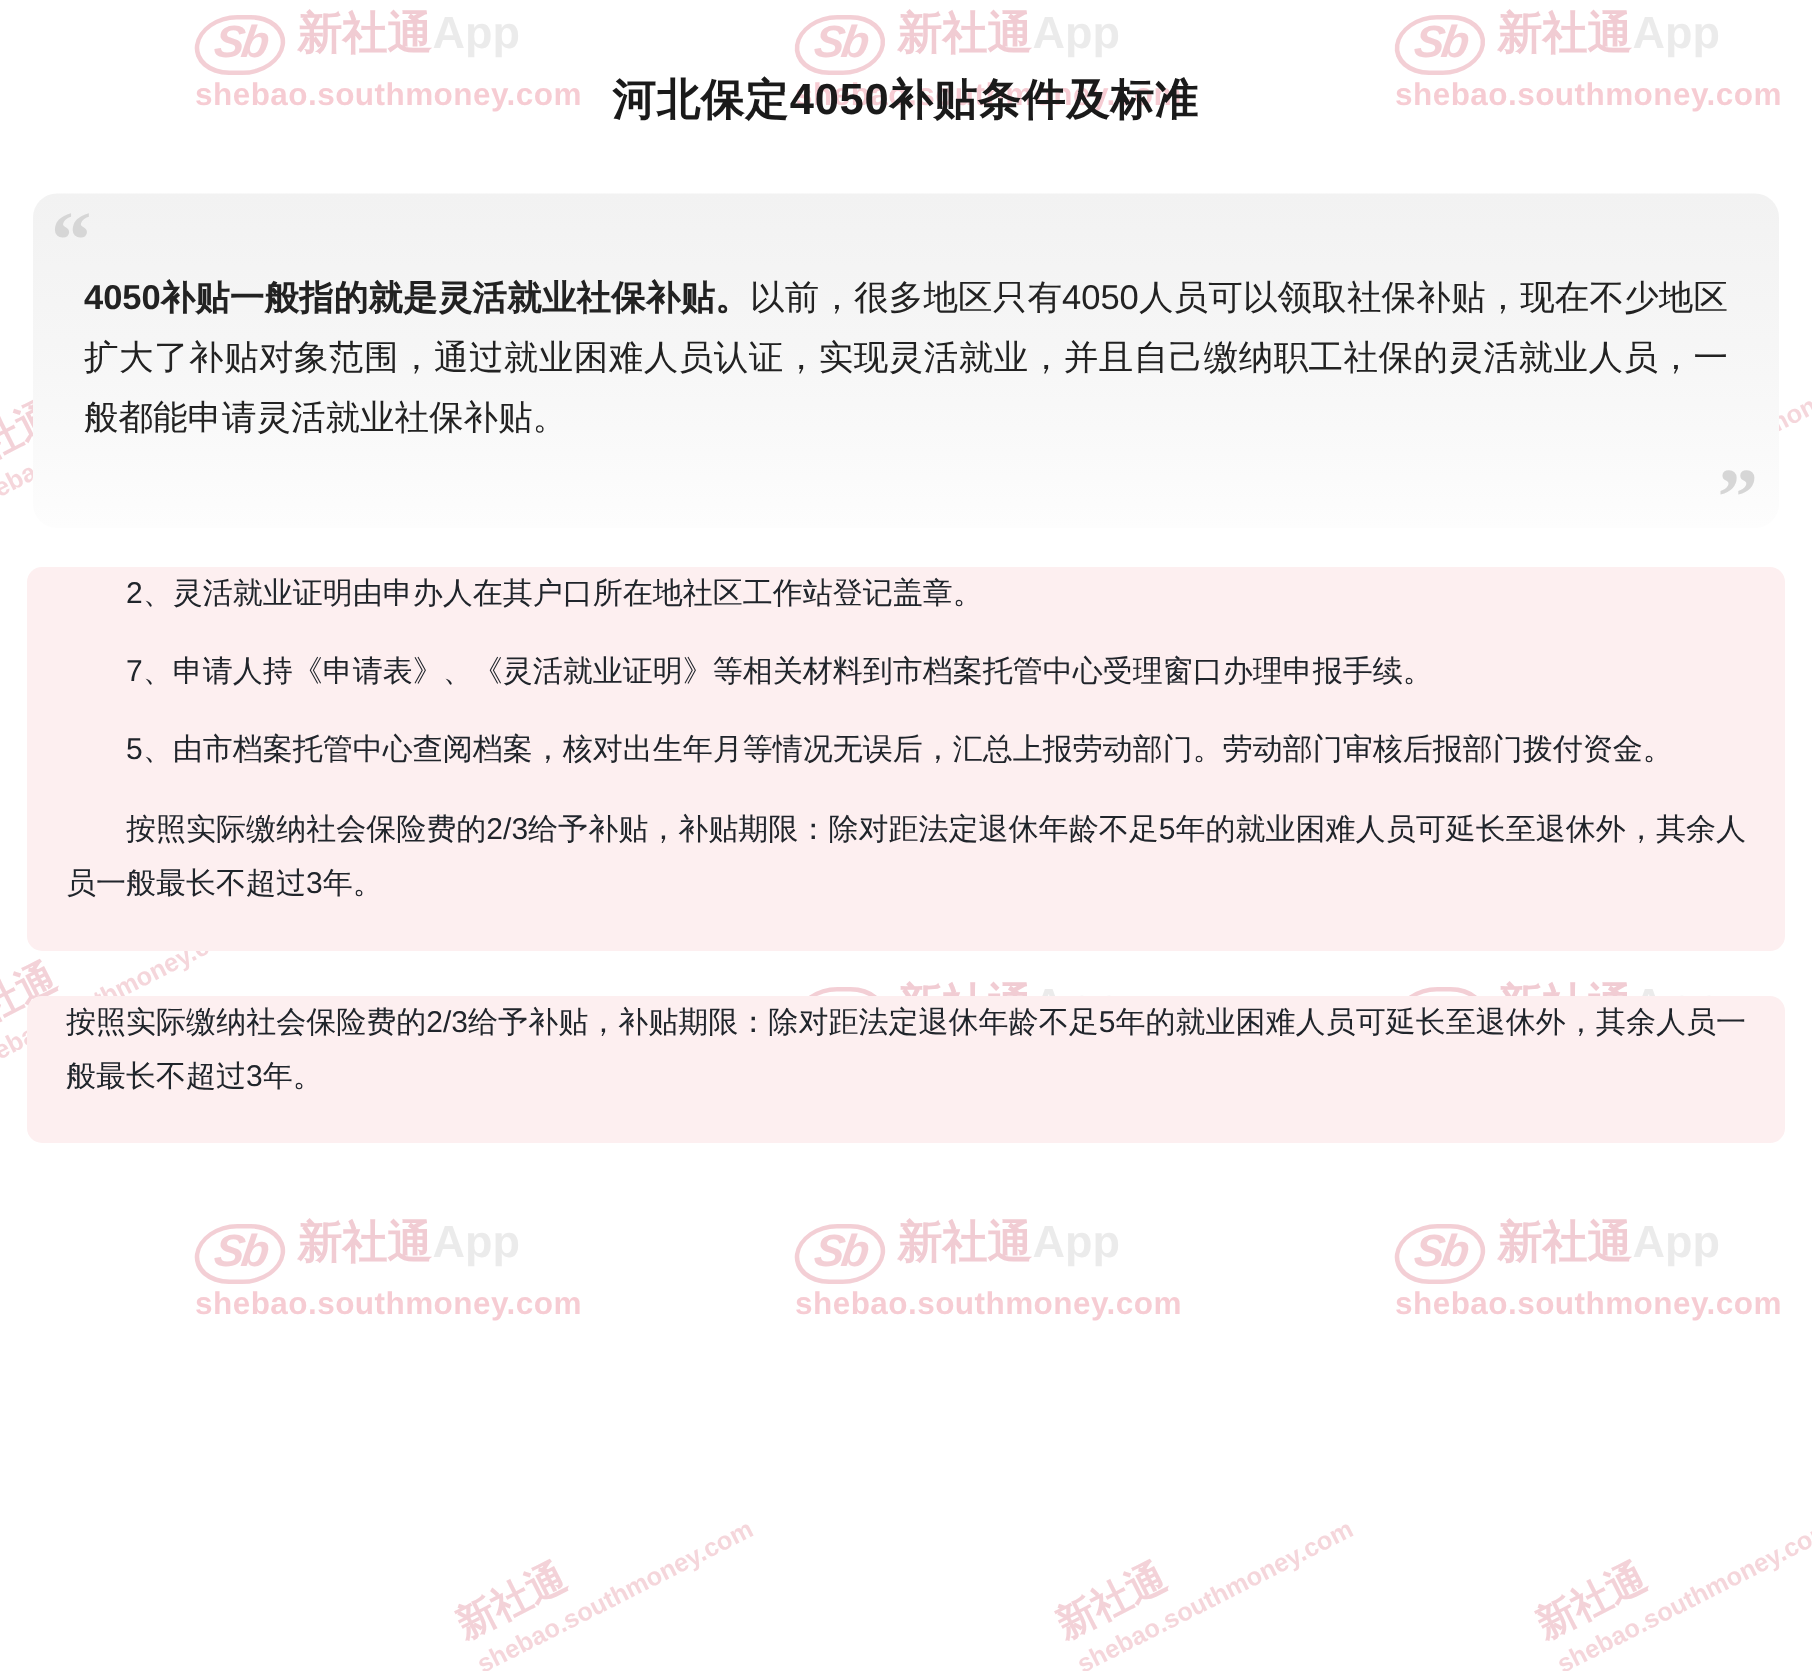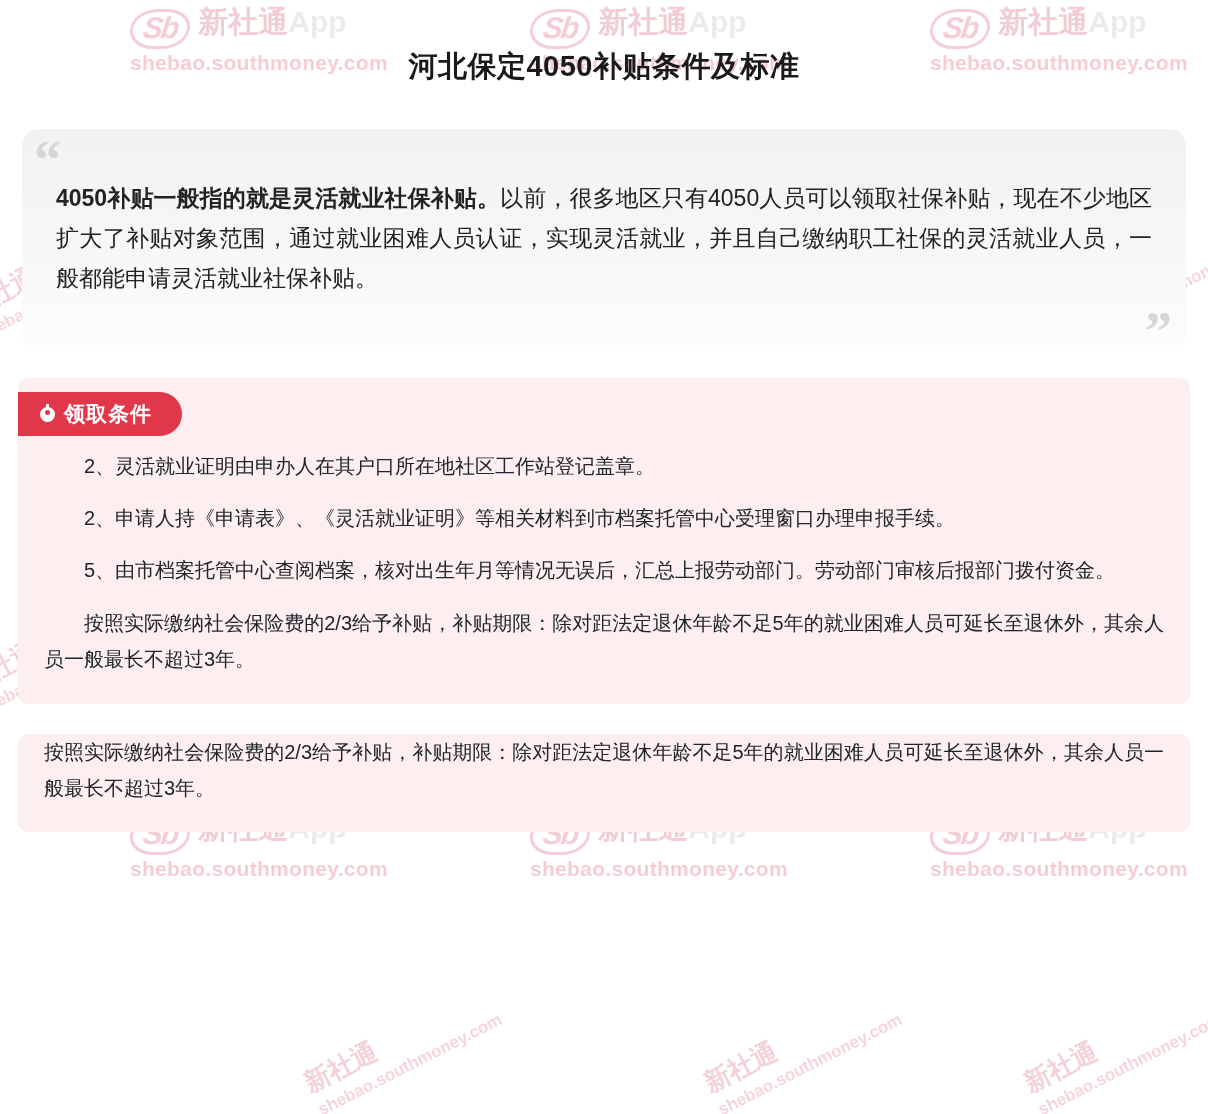--- a/index.html
+++ b/index.html
@@ -276,25 +276,22 @@
 
   <div class="quote-box">
     <span class="quote-mark left">“</span>
     <span class="quote-mark right">”</span>
     <p class="quote-text">
       <b>4050补贴一般指的就是灵活就业社保补贴。</b><span>以前，很多地区只有4050人员可以领取社保补贴，现在不少地区扩大了补贴对象范围，通过就业困难人员认证，实现灵活就业，并且自己缴纳职工社保的灵活就业人员，一般都能申请灵活就业社保补贴。</span>
     </p>
   </div>
 
   <div class="section">
-    <div class="section-header">
-      <span class="hdr-icon"></span><span>领取条件</span>
-    </div>
     <p class="para indent">2、灵活就业证明由申办人在其户口所在地社区工作站登记盖章。</p>
-    <p class="para indent">2、申请人持《申请表》、《灵活就业证明》等相关材料到市档案托管中心受理窗口办理申报手续。</p>
+    <p class="para indent">7、申请人持《申请表》、《灵活就业证明》等相关材料到市档案托管中心受理窗口办理申报手续。</p>
     <p class="para indent">5、由市档案托管中心查阅档案，核对出生年月等情况无误后，汇总上报劳动部门。劳动部门审核后报部门拨付资金。</p>
     <p class="para indent">按照实际缴纳社会保险费的2/3给予补贴，补贴期限：除对距法定退休年龄不足5年的就业困难人员可延长至退休外，其余人员一般最长不超过3年。</p>
   </div>
 
   <div class="section standard">
     <p class="para">按照实际缴纳社会保险费的2/3给予补贴，补贴期限：除对距法定退休年龄不足5年的就业困难人员可延长至退休外，其余人员一般最长不超过3年。</p>
   </div>
 
 </div>
 

